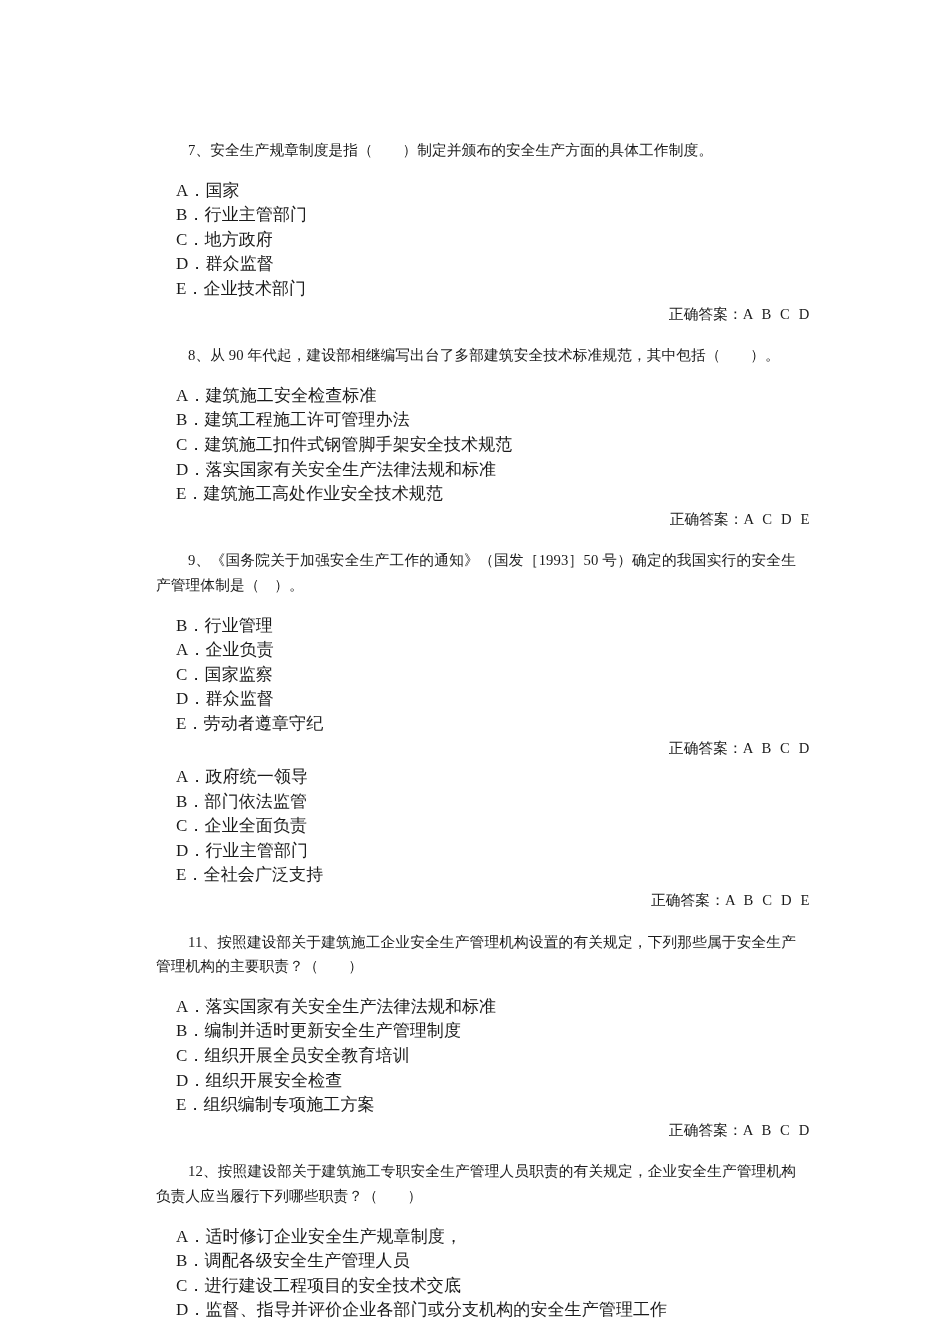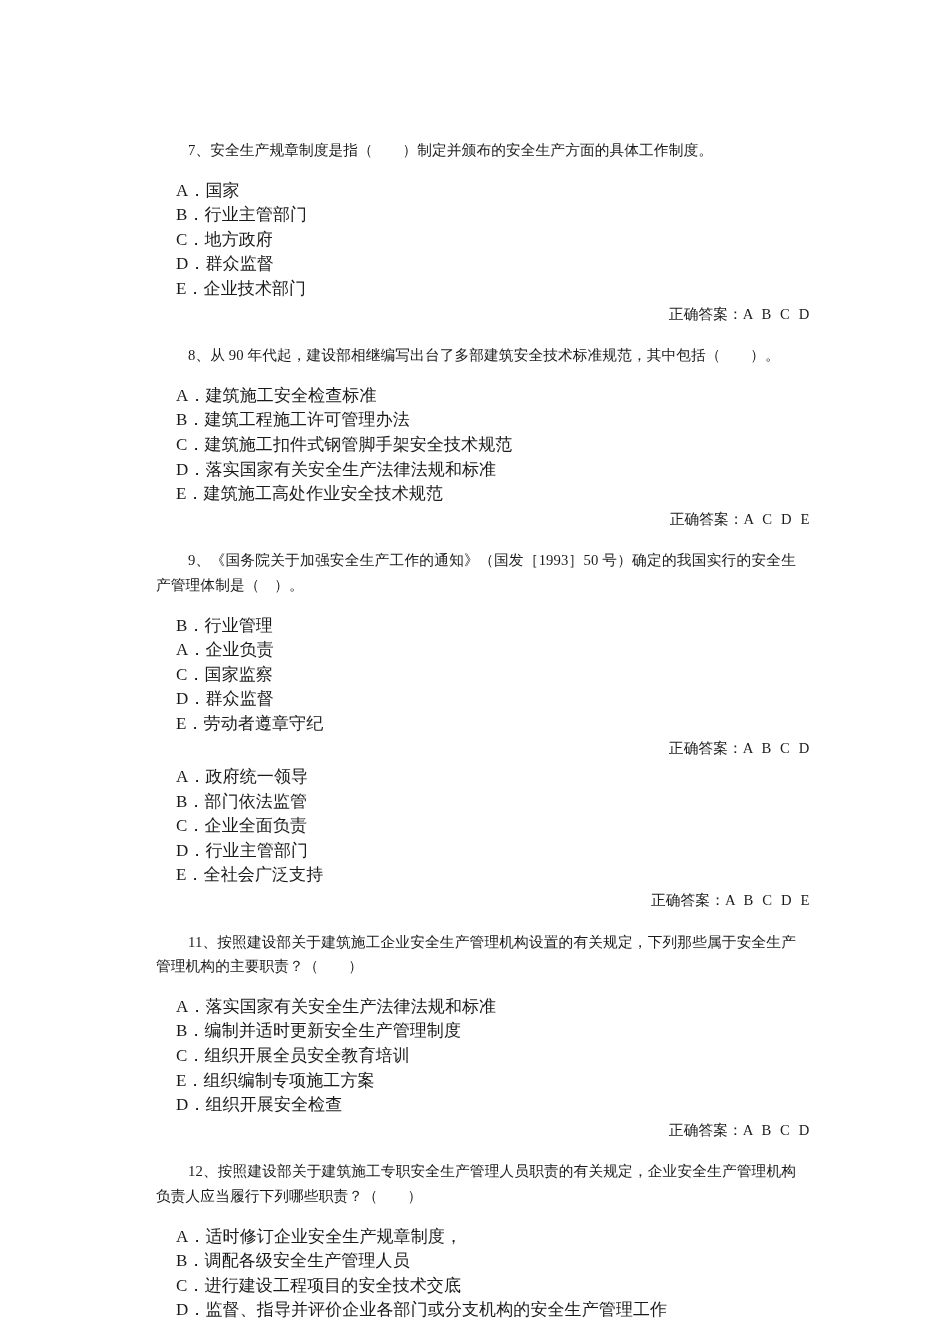--- a/index.html
+++ b/index.html
@@ -103,22 +103,22 @@
         <p class="q-option"><span class="opt-letter">D</span><span>．</span><span>行业主管部门</span></p>
         <p class="q-option"><span class="opt-letter">E</span><span>．</span><span>全社会广泛支持</span></p>
         <p class="answer-line"><span>正确答案：</span><span class="answer-letters">A B C D E</span></p>
         <div class="gap-after-answer"></div>
       </div>
       <div class="question-block">
         <p class="q-stem"><span>11、</span><span>按照建设部关于建筑施工企业安全生产管理机构设置的有关规定，下列那些属于安全生产管理机构的主要职责？（　　）</span></p>
         <p class="q-option"><span class="opt-letter">A</span><span>．</span><span>落实国家有关安全生产法律法规和标准</span></p>
         <p class="q-option"><span class="opt-letter">B</span><span>．</span><span>编制并适时更新安全生产管理制度</span></p>
         <p class="q-option"><span class="opt-letter">C</span><span>．</span><span>组织开展全员安全教育培训</span></p>
+        <p class="q-option"><span class="opt-letter">D</span><span>．</span><span>组织开展安全检查</span></p>
         <p class="q-option"><span class="opt-letter">E</span><span>．</span><span>组织编制专项施工方案</span></p>
-        <p class="q-option"><span class="opt-letter">D</span><span>．</span><span>组织开展安全检查</span></p>
         <p class="answer-line"><span>正确答案：</span><span class="answer-letters">A B C D</span></p>
         <div class="gap-after-answer"></div>
       </div>
       <div class="question-block">
         <p class="q-stem"><span>12、</span><span>按照建设部关于建筑施工专职安全生产管理人员职责的有关规定，企业安全生产管理机构负责人应当履行下列哪些职责？（　　）</span></p>
         <p class="q-option"><span class="opt-letter">A</span><span>．</span><span>适时修订企业安全生产规章制度，</span></p>
         <p class="q-option"><span class="opt-letter">B</span><span>．</span><span>调配各级安全生产管理人员</span></p>
         <p class="q-option"><span class="opt-letter">C</span><span>．</span><span>进行建设工程项目的安全技术交底</span></p>
         <p class="q-option"><span class="opt-letter">D</span><span>．</span><span>监督、指导并评价企业各部门或分支机构的安全生产管理工作</span></p>
       </div>

